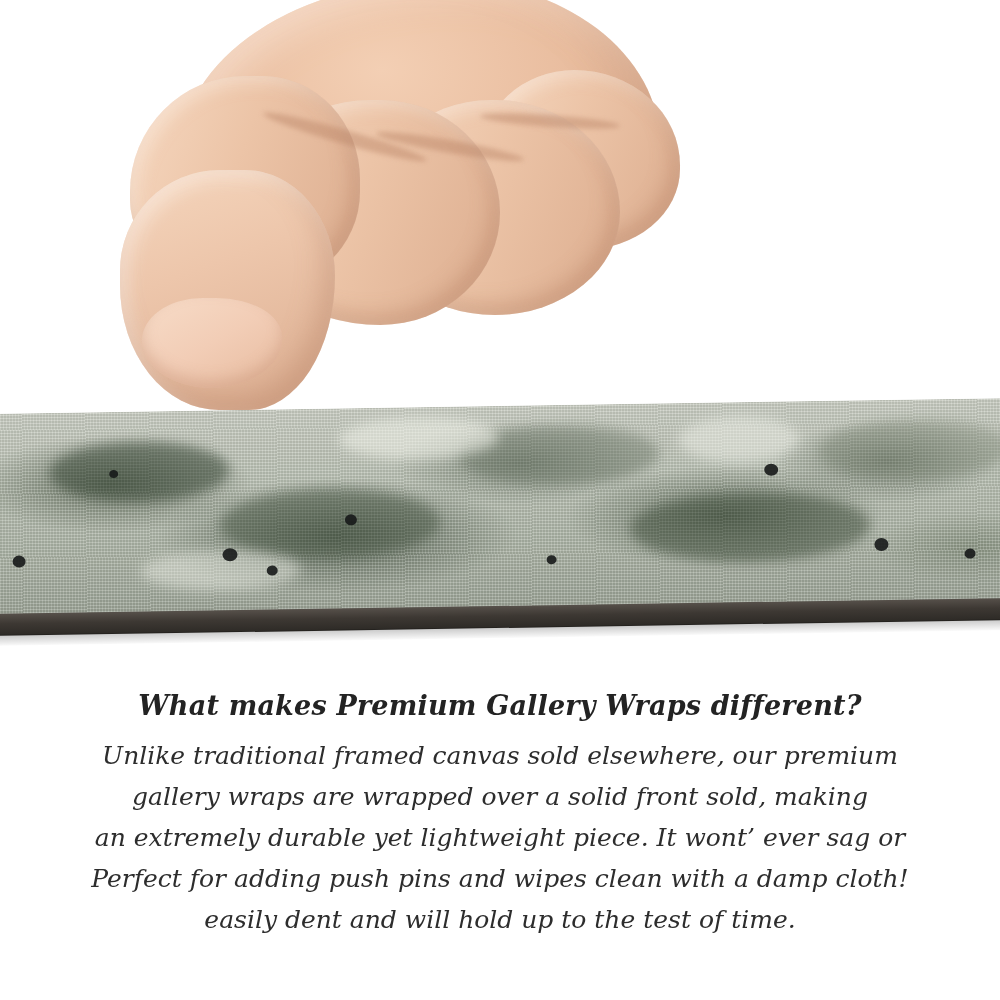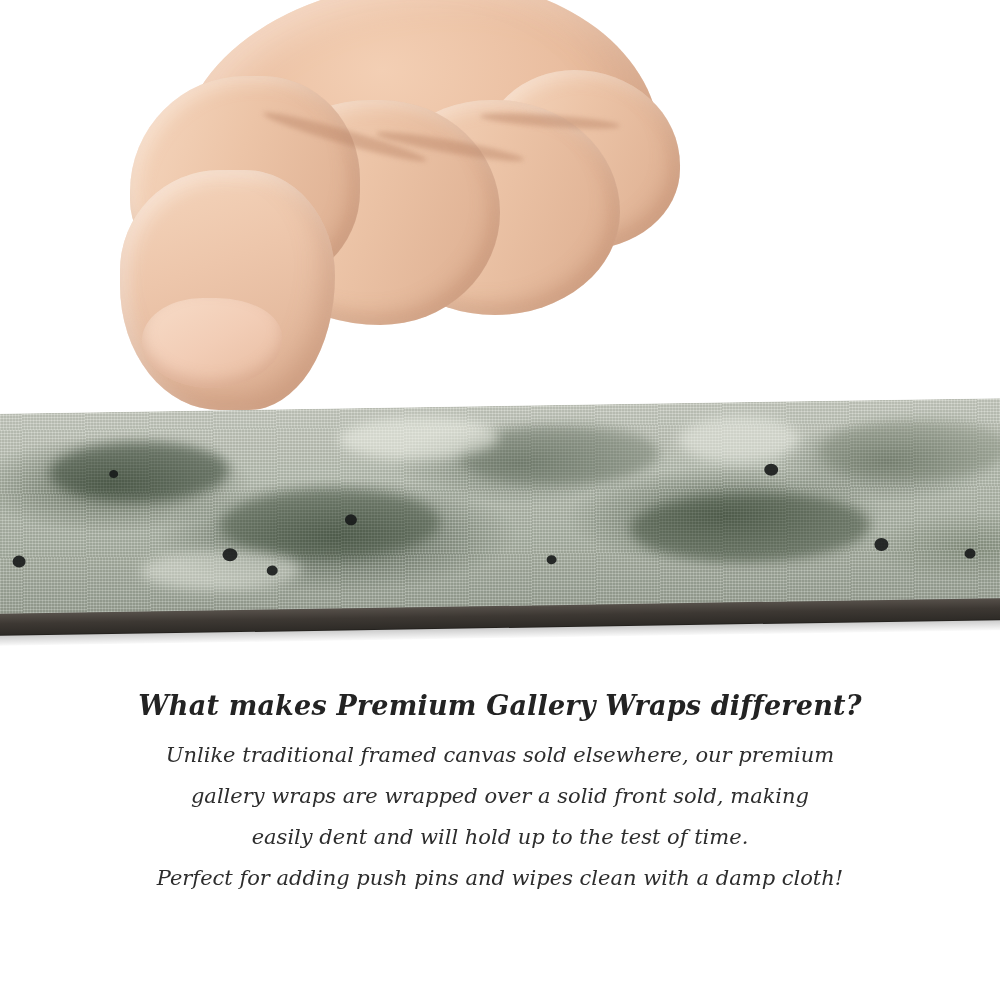--- a/index.html
+++ b/index.html
@@ -174,21 +174,21 @@
   }
   .caption-heading {
     font-size: 27px;
     font-style: italic;
     font-weight: 700;
     letter-spacing: 0.2px;
     margin: 0 0 14px 0;
     color: #232323;
   }
   .caption-line {
-    font-size: 21px;
+    font-size: 25px;
     font-style: italic;
     line-height: 41px;
     color: #2d2d2d;
     margin: 0;
     padding: 0 70px;
   }
 </style>
 </head>
 <body>
 
@@ -237,17 +237,18 @@
       <div class="slab-edge"></div>
       <div class="slab-shadow"></div>
     </div>
 
   </div>
 
   <div class="caption">
     <div class="caption-heading">What makes Premium Gallery Wraps different?</div>
     <p class="caption-line">Unlike traditional framed canvas sold elsewhere, our premium</p>
     <p class="caption-line">gallery wraps are wrapped over a solid front sold, making</p>
+    <p class="caption-line">an extremely durable yet lightweight piece. It wont’ ever sag or</p>
+    <p class="caption-line">Perfect for adding push pins and wipes clean with a damp cloth!</p>
     <p class="caption-line">easily dent and will hold up to the test of time.</p>
-    <p class="caption-line">Perfect for adding push pins and wipes clean with a damp cloth!</p>
   </div>
 
 </div>
 
 </body></html>

